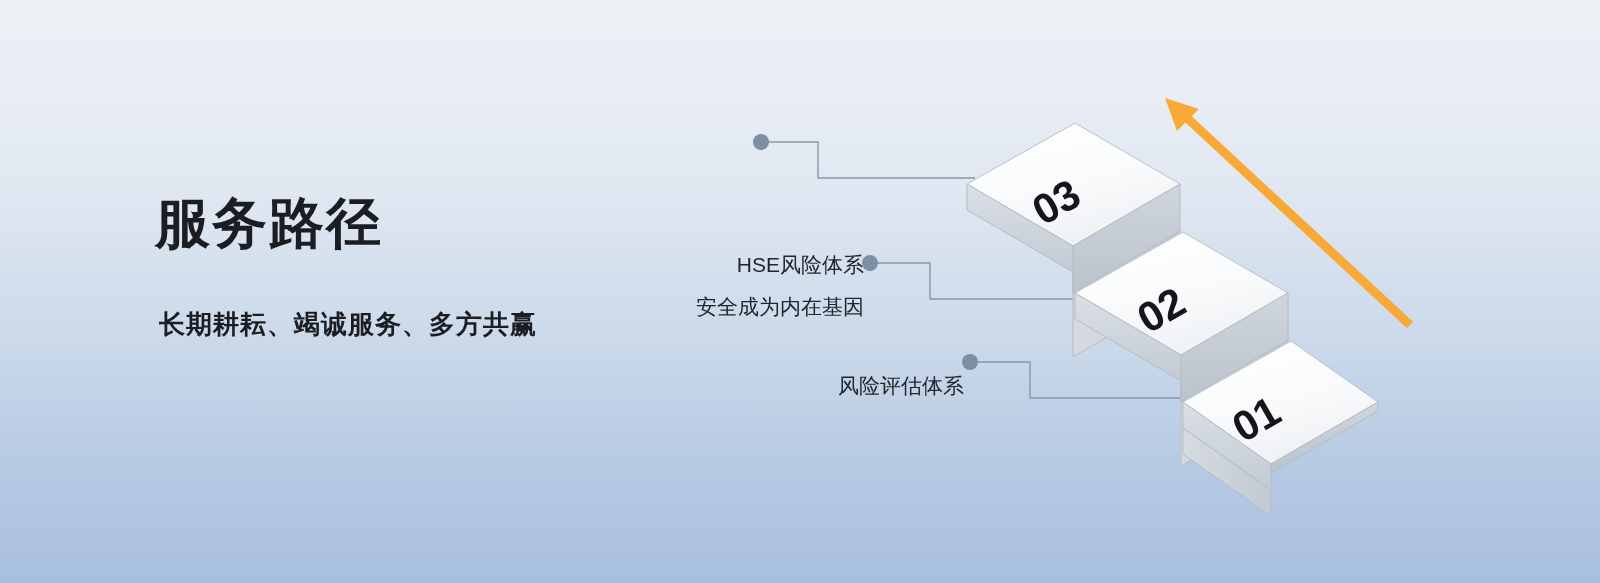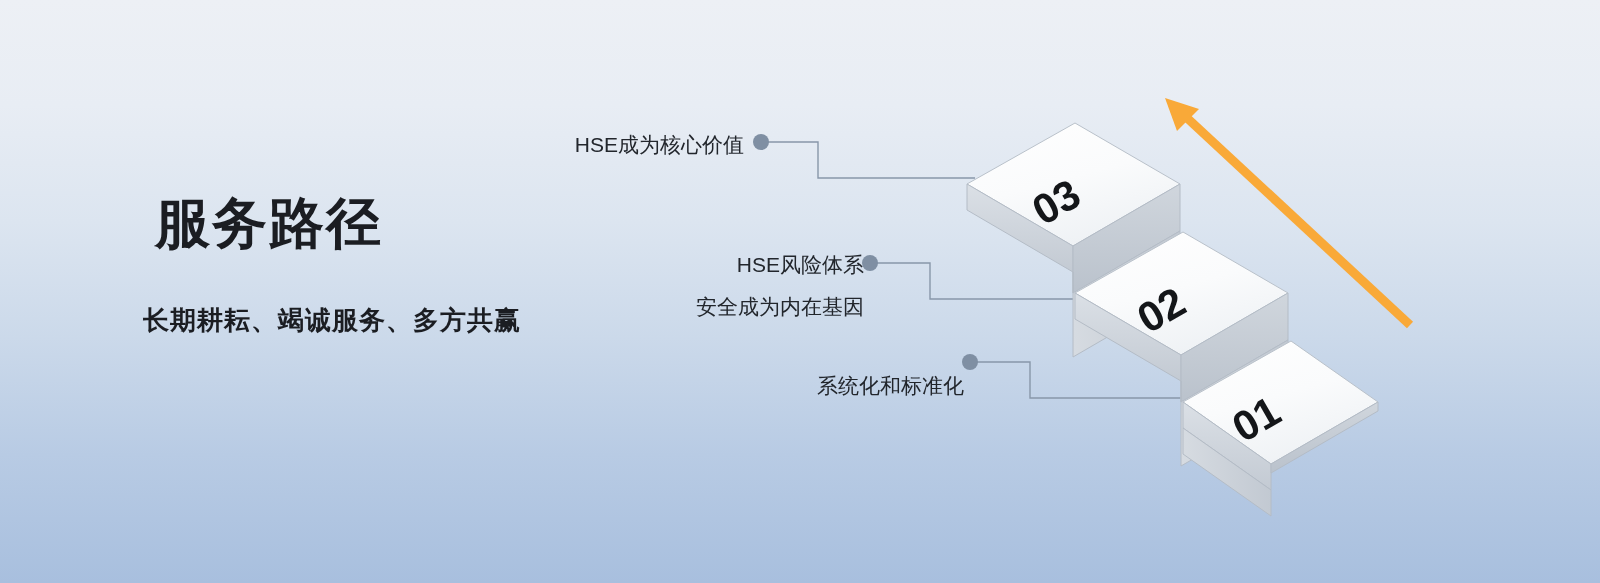--- a/index.html
+++ b/index.html
@@ -34,21 +34,21 @@
   .title {
     font-size: 55px;
     font-weight: 700;
     letter-spacing: 2px;
     color: #1b1d22;
     line-height: 1.05;
     margin: 12px;
     white-space: nowrap;
   }
   .subtitle {
-    margin: 0;
+    margin: 16px;
     padding-top: 38px;
     font-size: 26px;
     font-weight: 700;
     letter-spacing: 1px;
     color: #1b1d22;
     white-space: nowrap;
   }
 
   
   .callout {
@@ -85,30 +85,29 @@
 <body>
 
 <div id="slide">
 
   <div class="headings">
     <h1 class="title">服务路径</h1>
     <p class="subtitle">长期耕耘、竭诚服务、多方共赢</p>
   </div>
 
   <div class="callout callout-3">
-    <span class="line1">HSE成为核心价值</span>
   </div>
 
   <div class="callout callout-2">
     <span class="line1">HSE风险体系</span>
     <span class="line2">安全成为内在基因</span>
   </div>
 
   <div class="callout callout-1">
-    <span class="line2">系统化和标准化</span>
+    <span class="line2">风险评估体系</span>
   </div>
 
   <svg id="art" viewBox="0 0 1600 583">
     <defs>
       <linearGradient id="gTop" x1="0" y1="0" x2="0.45" y2="1">
         <stop offset="0%" stop-color="#FFFFFF"></stop>
         <stop offset="55%" stop-color="#FAFBFC"></stop>
         <stop offset="100%" stop-color="#EFF2F5"></stop>
       </linearGradient>
       <linearGradient id="gLeft" x1="0" y1="0" x2="0" y2="1">

